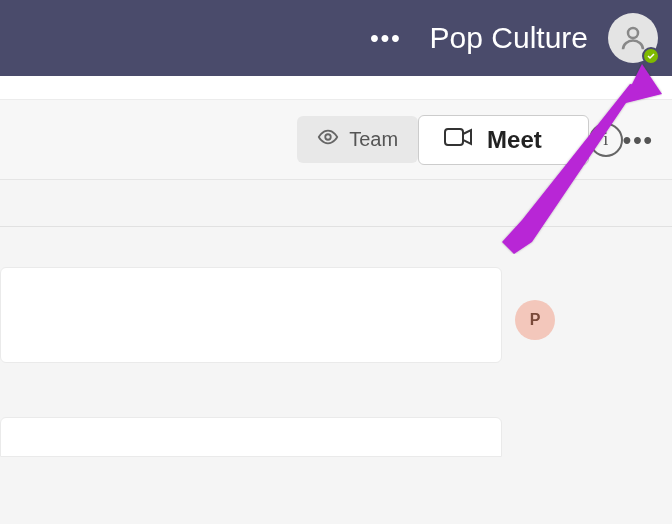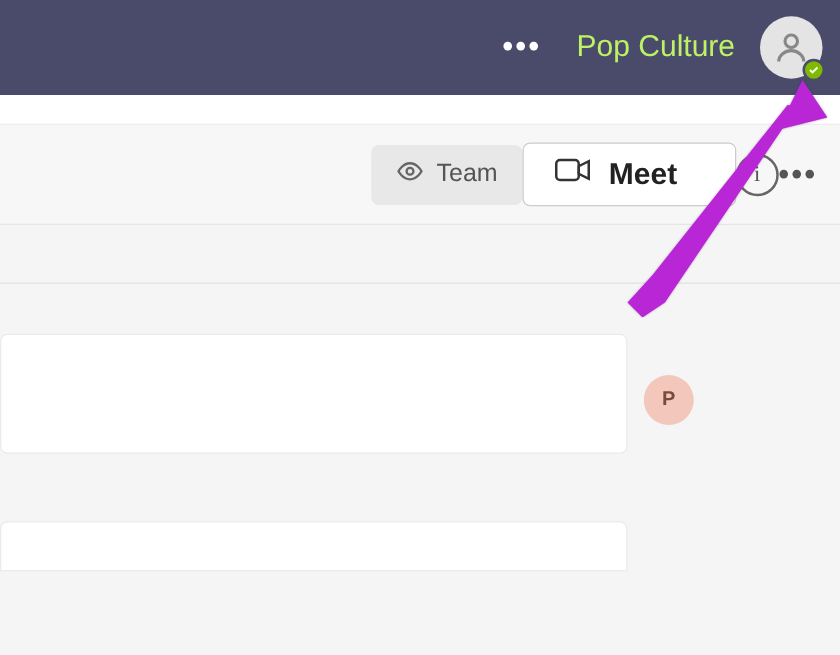--- a/index.html
+++ b/index.html
@@ -22,22 +22,22 @@
     }
     .top-more {
       color: #fff;
       font-size: 24px;
       font-weight: bold;
       letter-spacing: 2px;
       cursor: pointer;
       padding: 6px 8px;
     }
     .top-title {
-      color: #bef264;
-      font-size: 24px;
+      color: #ffffff;
+      font-size: 30px;
       font-weight: 400;
     }
     .avatar-wrap {
       position: relative;
       width: 50px;
       height: 50px;
       cursor: pointer;
     }
     .avatar-circle {
       width: 50px;

